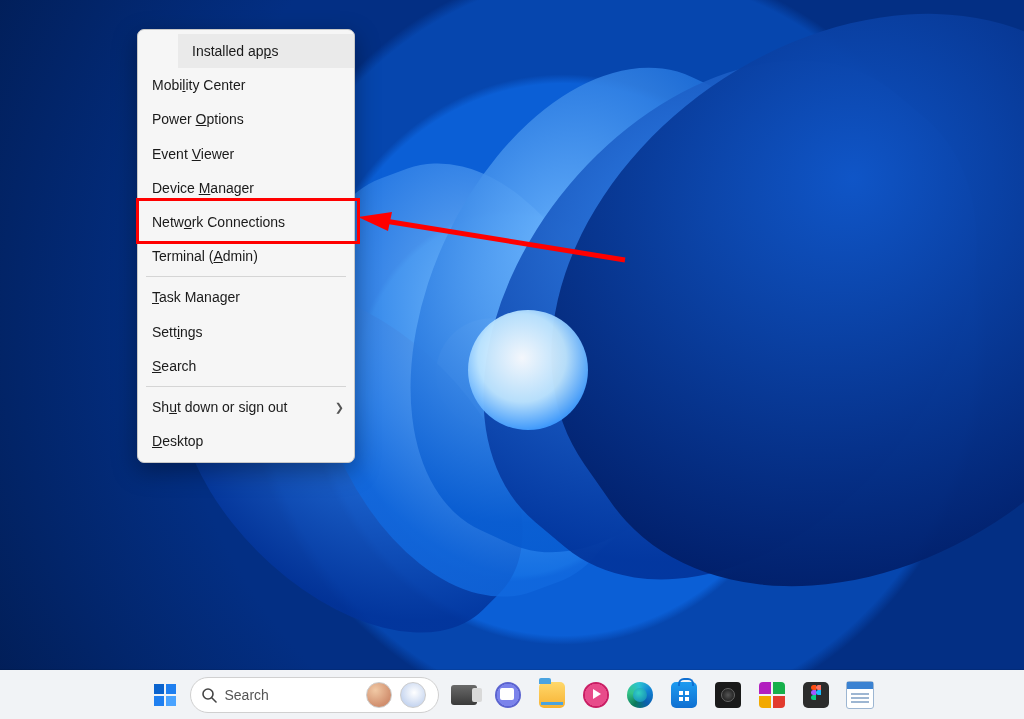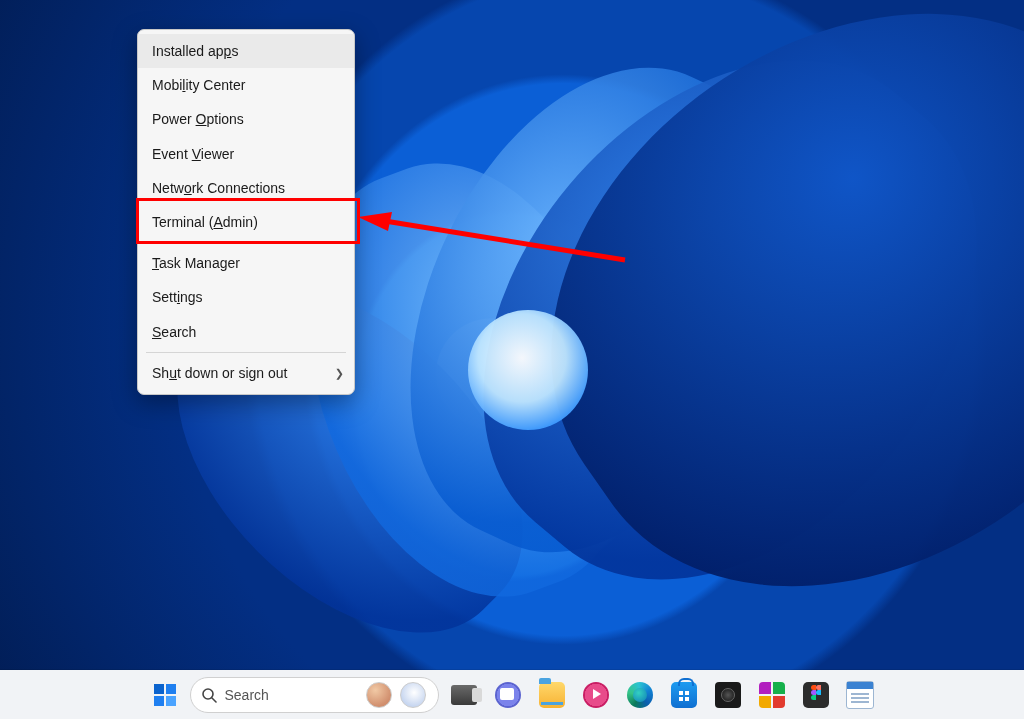--- a/index.html
+++ b/index.html
@@ -18,21 +18,21 @@
   .p2{width:420px;height:560px;left:520px;top:40px;background:radial-gradient(ellipse at 30% 40%,#2f7fe8,#02339a 75%);transform:rotate(40deg);opacity:.9;}
   .p3{width:520px;height:640px;left:600px;top:-20px;background:radial-gradient(ellipse at 30% 40%,#0f55c7,#011e68 80%);transform:rotate(55deg);opacity:.95;}
   .p4{width:300px;height:440px;left:320px;top:160px;background:radial-gradient(ellipse at 65% 40%,#8fcaff,#1169df 70%);transform:rotate(-20deg);opacity:.8;}
   .p5{width:260px;height:400px;left:220px;top:260px;background:radial-gradient(ellipse at 70% 40%,#2f7fe8,#02339a 75%);transform:rotate(-45deg);opacity:.85;}
   .center{position:absolute;left:468px;top:310px;width:120px;height:120px;border-radius:50%;
     background:radial-gradient(circle at 45% 40%,#fff,#bfe6ff 45%,#3e9bff 75%,#0559cf 100%);opacity:.95;}
   
   .menu{position:absolute;left:137px;top:29px;width:216px;background:#f6f6f6;border:1px solid #c8c8c8;border-radius:7px;
     box-shadow:0 8px 24px rgba(0,0,0,.35);padding:4px 0;font-size:14px;color:#1a1a1a;}
   .item{padding:0 14px;height:34.2px;line-height:34.2px;cursor:default;white-space:nowrap;position:relative;}
-  .item.hl{background:#eaeaea;}
+  .item.hl{background:#eaeaea;margin-left:40px;}
   .item u{text-decoration:underline;}
   .sep{height:1px;margin:3px 8px;background:#d5d5d5;}
   .item .chev{position:absolute;right:10px;top:0;font-size:11px;color:#555;}
   
   .redbox{position:absolute;left:136px;top:198px;width:218px;height:40px;border:3px solid #ff0000;pointer-events:none;}
   
   .arrow{position:absolute;pointer-events:none;}
   .arrow line{stroke:#ff0000;stroke-width:5;}
   .arrow polygon{fill:#ff0000;}
   
@@ -85,28 +85,30 @@
   <div class="petal p2"></div>
   <div class="petal p3"></div>
   <div class="center"></div>
 </div>
 
 <div class="menu" id="menu">
     <div class="item hl">Installed ap<u>p</u>s</div>
     <div class="item">Mobi<u>l</u>ity Center</div>
     <div class="item">Power <u>O</u>ptions</div>
     <div class="item">Event <u>V</u>iewer</div>
+    <div class="item">Device <u>M</u>anager</div>
     <div class="item">Netw<u>o</u>rk Connections</div>
     <div class="item">Terminal (<u>A</u>dmin)</div>
     <div class="sep"></div>
     <div class="item"><u>T</u>ask Manager</div>
     <div class="item">Sett<u>i</u>ngs</div>
     <div class="item"><u>S</u>earch</div>
     <div class="sep"></div>
     <div class="item">Sh<u>u</u>t down or sign out<span class="chev">❯</span></div>
+    <div class="item"><u>D</u>esktop</div>
   </div>
 
 <div class="redbox"></div>
 <svg class="arrow" width="1024" height="719" style="left:0;top:0">
   <line x1="625" y1="260" x2="385" y2="221"></line>
   <polygon points="358,217 392,212 388,231"></polygon>
 </svg>
 
 <div class="taskbar">
   <div class="tb-btn">

